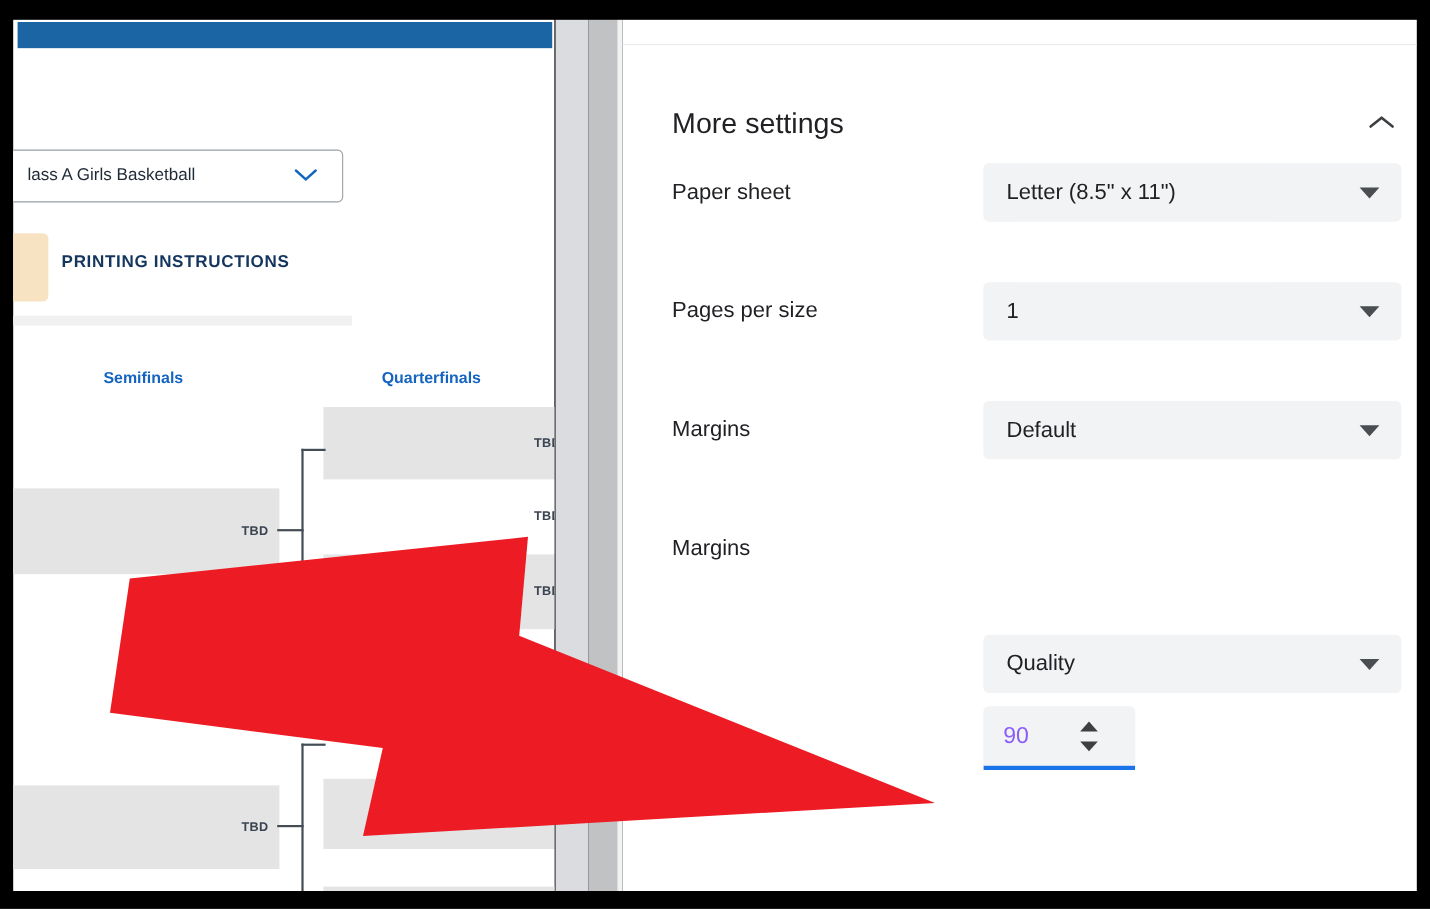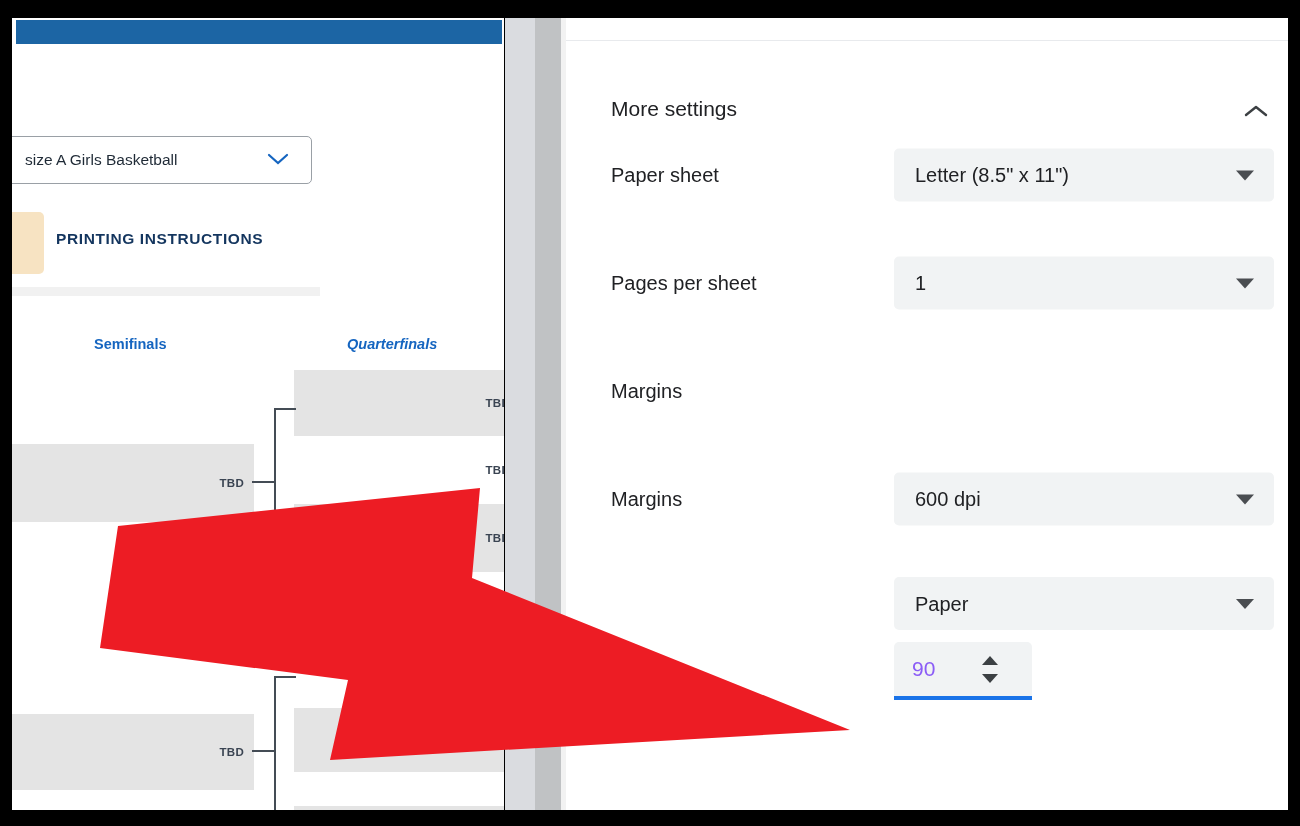--- a/index.html
+++ b/index.html
@@ -87,21 +87,21 @@
 
   
   .round-title {
     position: absolute;
     font-size: 14.5px;
     font-weight: bold;
     color: #1565c0;
     white-space: nowrap;
   }
   #round-semifinals { left: 78px; top: 292px; text-align: center; }
-  #round-quarterfinals { left: 331px; top: 292px; font-style: italic; }
+  #round-quarterfinals { left: 331px; top: 292px; }
 
   
   .slot {
     position: absolute;
     background: #e4e4e4;
   }
   .slot.white { background: #ffffff; }
   .slot .tbd {
     position: absolute;
     right: 10px; bottom: 50%;
@@ -150,21 +150,21 @@
   }
 
   #more-settings-row {
     position: absolute;
     left: 0; top: 62px;
     width: 722px; height: 64px;
   }
   #more-settings-label {
     position: absolute;
     left: 45px; top: 17px;
-    font-size: 21px;
+    font-size: 26px;
     color: #202124;
     white-space: nowrap;
   }
   #more-settings-chev {
     position: absolute;
     right: 18px; top: 22px;
     width: 28px; height: 18px;
   }
 
   .setting-row {
@@ -273,21 +273,21 @@
 <body>
 
 <div id="root">
 
   <div id="preview-area">
     <div id="doc-header-bar"></div>
 
     <div id="doc-sheet">
 
       <div id="class-select">
-        <span id="class-select-label">size A Girls Basketball</span>
+        <span id="class-select-label">lass A Girls Basketball</span>
         <svg id="class-select-chev" viewBox="0 0 22 14">
           <path d="M2 3 L11 11 L20 3" fill="none" stroke="#1565C0" stroke-width="2.2" stroke-linecap="round"></path>
         </svg>
       </div>
 
       <div id="instructions-banner"></div>
       <div id="printing-instructions">PRINTING INSTRUCTIONS</div>
 
       <div id="doc-divider"></div>
 
@@ -348,41 +348,41 @@
 
     <div class="setting-row" id="row-paper">
       <span class="setting-label">Paper sheet</span>
       <div class="setting-select">
         <span class="sel-value">Letter (8.5" x 11")</span>
         <span class="sel-arrow"></span>
       </div>
     </div>
 
     <div class="setting-row" id="row-pages">
-      <span class="setting-label">Pages per sheet</span>
+      <span class="setting-label">Pages per size</span>
       <div class="setting-select">
         <span class="sel-value">1</span>
         <span class="sel-arrow"></span>
       </div>
     </div>
 
     <div class="setting-row" id="row-margins">
       <span class="setting-label">Margins</span>
+      <div class="setting-select">
+        <span class="sel-value">Default</span>
+        <span class="sel-arrow"></span>
+      </div>
     </div>
 
     <div class="setting-row" id="row-quality">
       <span class="setting-label">Margins</span>
-      <div class="setting-select">
-        <span class="sel-value">600 dpi</span>
-        <span class="sel-arrow"></span>
-      </div>
     </div>
 
     <div id="scale-select">
-      <span class="sel-value">Paper</span>
+      <span class="sel-value">Quality</span>
       <span class="sel-arrow"></span>
     </div>
 
     <div id="scale-stepper">
       <span id="scale-value">90</span>
       <span id="spinner-up"></span>
       <span id="spinner-down"></span>
     </div>
   </div>
 

